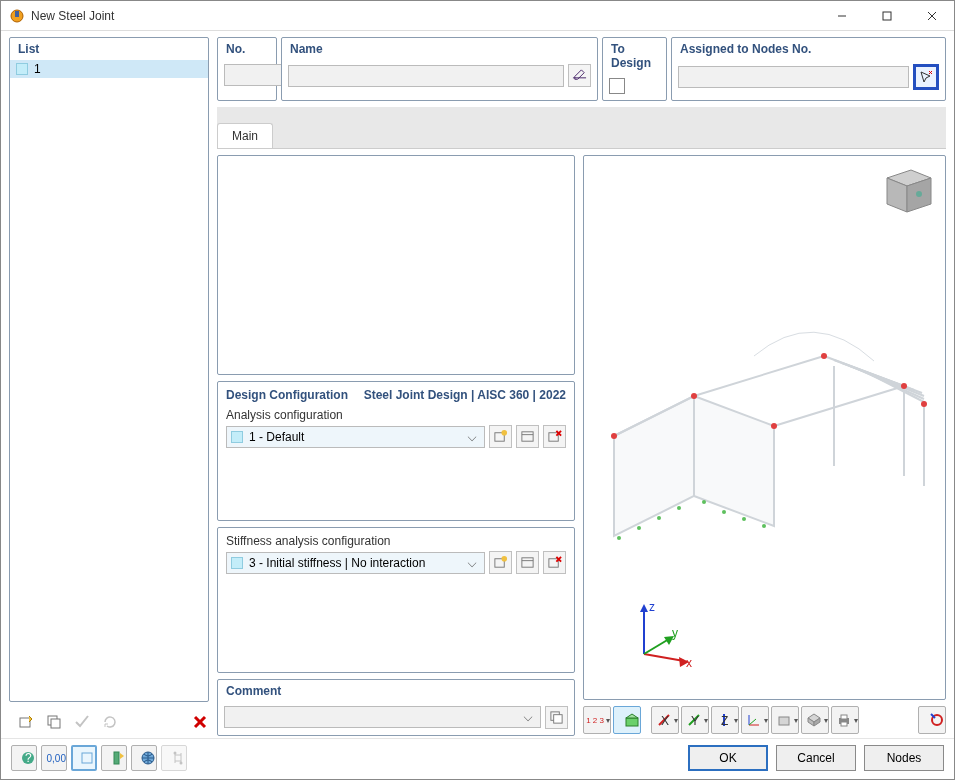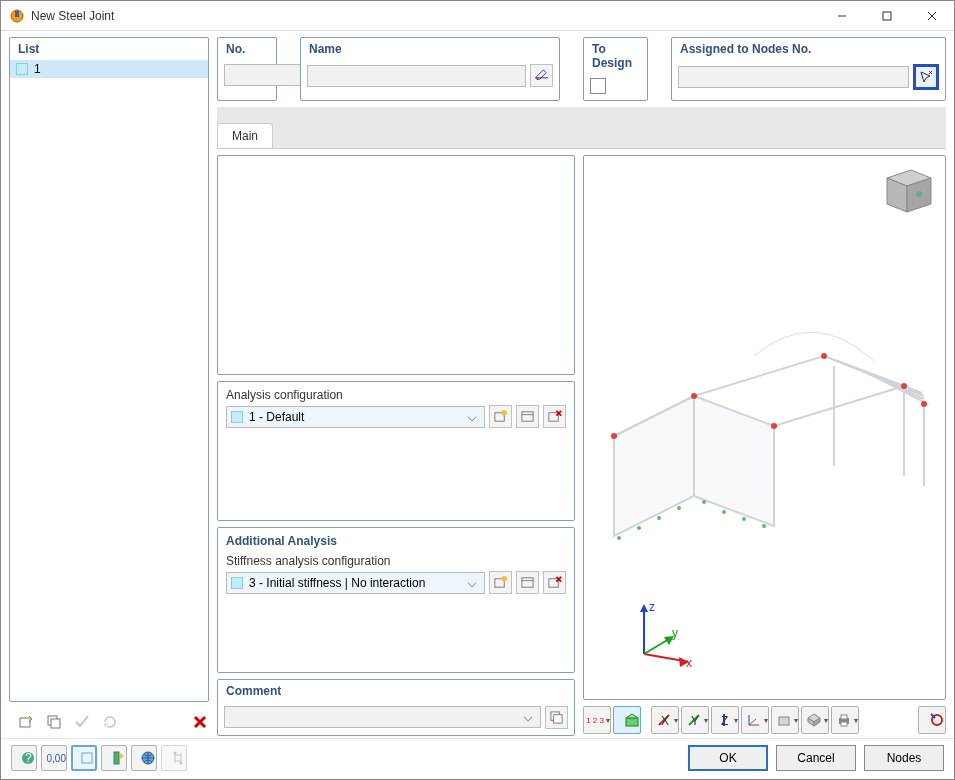--- a/index.html
+++ b/index.html
@@ -21,21 +21,21 @@
 .list-item.selected { background:#cfe8f7; }
 .swatch { width:12px; height:12px; background:#c3edf9; border:1px solid #8fcce0; }
 
 .left-toolbar { display:flex; gap:2px; align-items:center; height:28px;}
 .btn-sq { width:26px; height:26px; border:1px solid #b0b0b0; background:#f3f3f3; display:flex; align-items:center; justify-content:flex-end; border-radius:2px;}
 .btn-sq.flat { border:1px solid transparent; background:transparent;}
 .btn-sq svg { width:16px; height:16px; }
 .spacer{flex:1;}
 
 .right-col { flex:1; display:flex; flex-direction:column; gap:6px; min-height:0;}
-.top-row { display:flex; gap:23px; }
+.top-row { display:flex; gap:4px; }
 .top-row .panel { }
 .top-row .no-panel { width:60px; }
 .top-row .name-panel { flex:1; }
 .top-row .todesign-panel { width:65px; }
 .top-row .nodes-panel { width:275px; }
 .input-row { padding:4px 6px 6px 6px; display:flex; gap:4px; align-items:center;}
 .text-input { border:1px solid #bbb; background:#f1f1f1; height:22px; padding:0 4px; flex:1; }
 .text-input.right { text-align:right; }
 .checkbox { width:16px;height:16px; border:1px solid #888;}
 .hl-btn { width:26px;height:26px;border:3px solid #244fc0; background:#eaf2ff; display:flex;align-items:center;justify-content:center;}
@@ -199,20 +199,24 @@
 
     <div class="tabs-row">
       <div class="tab active">Main</div>
     </div>
 
     <div class="mid-row">
       <div class="mid-left">
         <div class="blank-big"></div>
 
         <div class="config-section" style="flex:0 0 140px">
+          <div class="sec-header">
+            <span>Design Configuration</span>
+            <span class="rlink">Steel Joint Design | AISC 360 | 2022</span>
+          </div>
           <div class="field-label">Analysis configuration</div>
           <div class="combo-row">
             <div class="combo">
               <span class="sw"></span>
               <span class="txt">1 - Default</span>
               <span class="caret">⌵</span>
             </div>
             <div class="icon-btn">
                 <svg viewBox="0 0 16 16">
                   <rect x="2" y="4" width="10" height="9" fill="none" stroke="#777"></rect>
@@ -229,23 +233,20 @@
                 <svg viewBox="0 0 16 16">
                   <rect x="2" y="4" width="10" height="9" fill="none" stroke="#777"></rect>
                   <line x1="10" y1="2" x2="15" y2="7" stroke="#d00" stroke-width="2"></line>
                   <line x1="15" y1="2" x2="10" y2="7" stroke="#d00" stroke-width="2"></line>
                 </svg>
               </div>
           </div>
         </div>
 
         <div class="config-section" style="flex:1">
-          <div class="sec-header">
-            <span>Additional Analysis</span>
-          </div>
           <div class="field-label">Stiffness analysis configuration</div>
           <div class="combo-row">
             <div class="combo">
               <span class="sw"></span>
               <span class="txt">3 - Initial stiffness | No interaction</span>
               <span class="caret">⌵</span>
             </div>
             <div class="icon-btn">
                 <svg viewBox="0 0 16 16">
                   <rect x="2" y="4" width="10" height="9" fill="none" stroke="#777"></rect>

